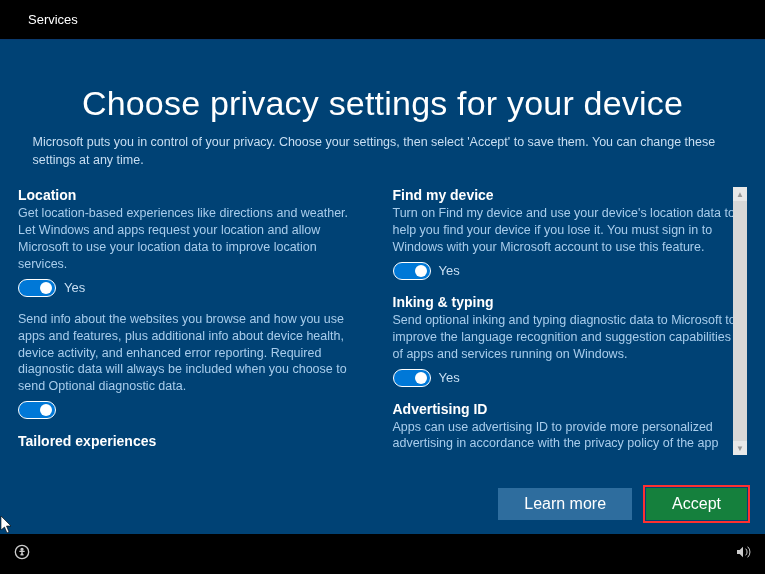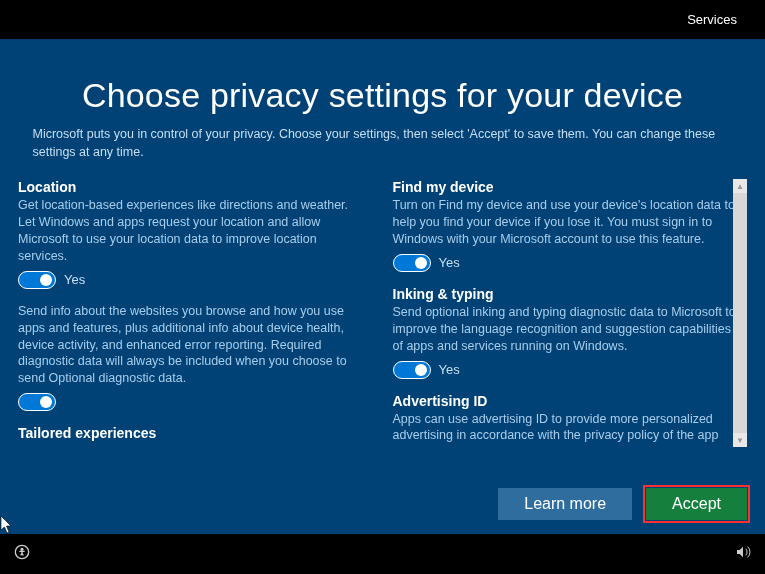--- a/index.html
+++ b/index.html
@@ -4,32 +4,32 @@
   <style>
     * { margin: 0; padding: 0; box-sizing: border-box; }
     body {
       width: 765px; height: 574px;
       font-family: "Segoe UI", Arial, sans-serif;
       background: #000; color: #fff; overflow: hidden;
       position: relative;
     }
     .topbar {
       height: 40px; background: #000;
-      display: flex; justify-content: flex-end; align-items: center;
+      display: flex; justify-content: flex-start; align-items: center;
       padding: 0 20px; border-bottom: 1px solid #0a3a6e;
     }
     .topbar .tab { font-size: 13px; color: #fff; padding: 0 8px; }
     .main {
       background: #004275;
       height: 494px; padding: 20px 18px 0 18px;
       position: relative;
     }
     h1.title {
       text-align: center; font-weight: 300;
-      font-size: 34px; margin-top: 16px; margin-bottom: 10px;
+      font-size: 34px; margin-top: 24px; margin-bottom: 10px;
       letter-spacing: 0.2px;
     }
     p.subtitle {
       font-size: 12.5px; color: #c8dff3;
       max-width: 700px; margin: 0 auto 18px auto; line-height: 1.45;
     }
     .settings-scroll {
       height: 268px; overflow-y: auto; padding-right: 4px;
       position: relative;
     }

